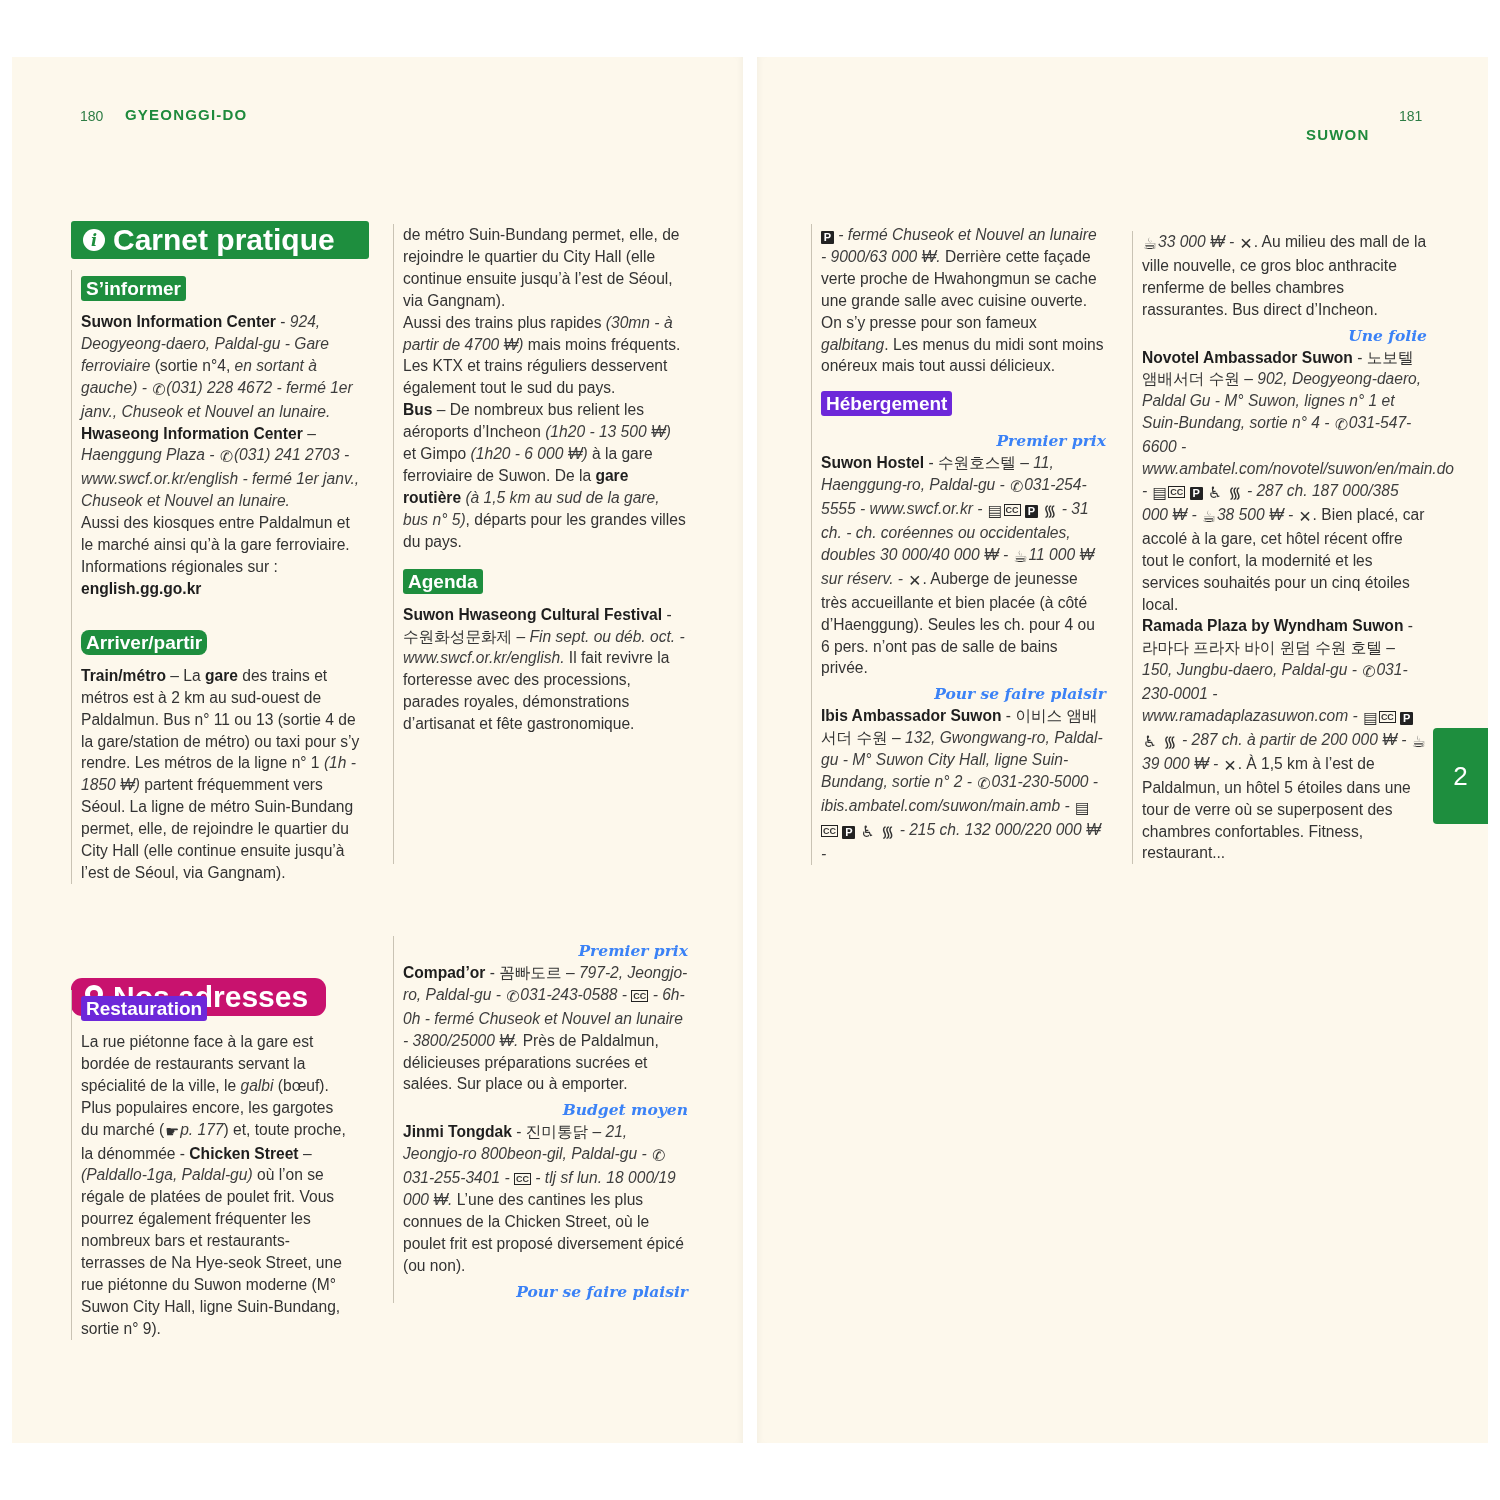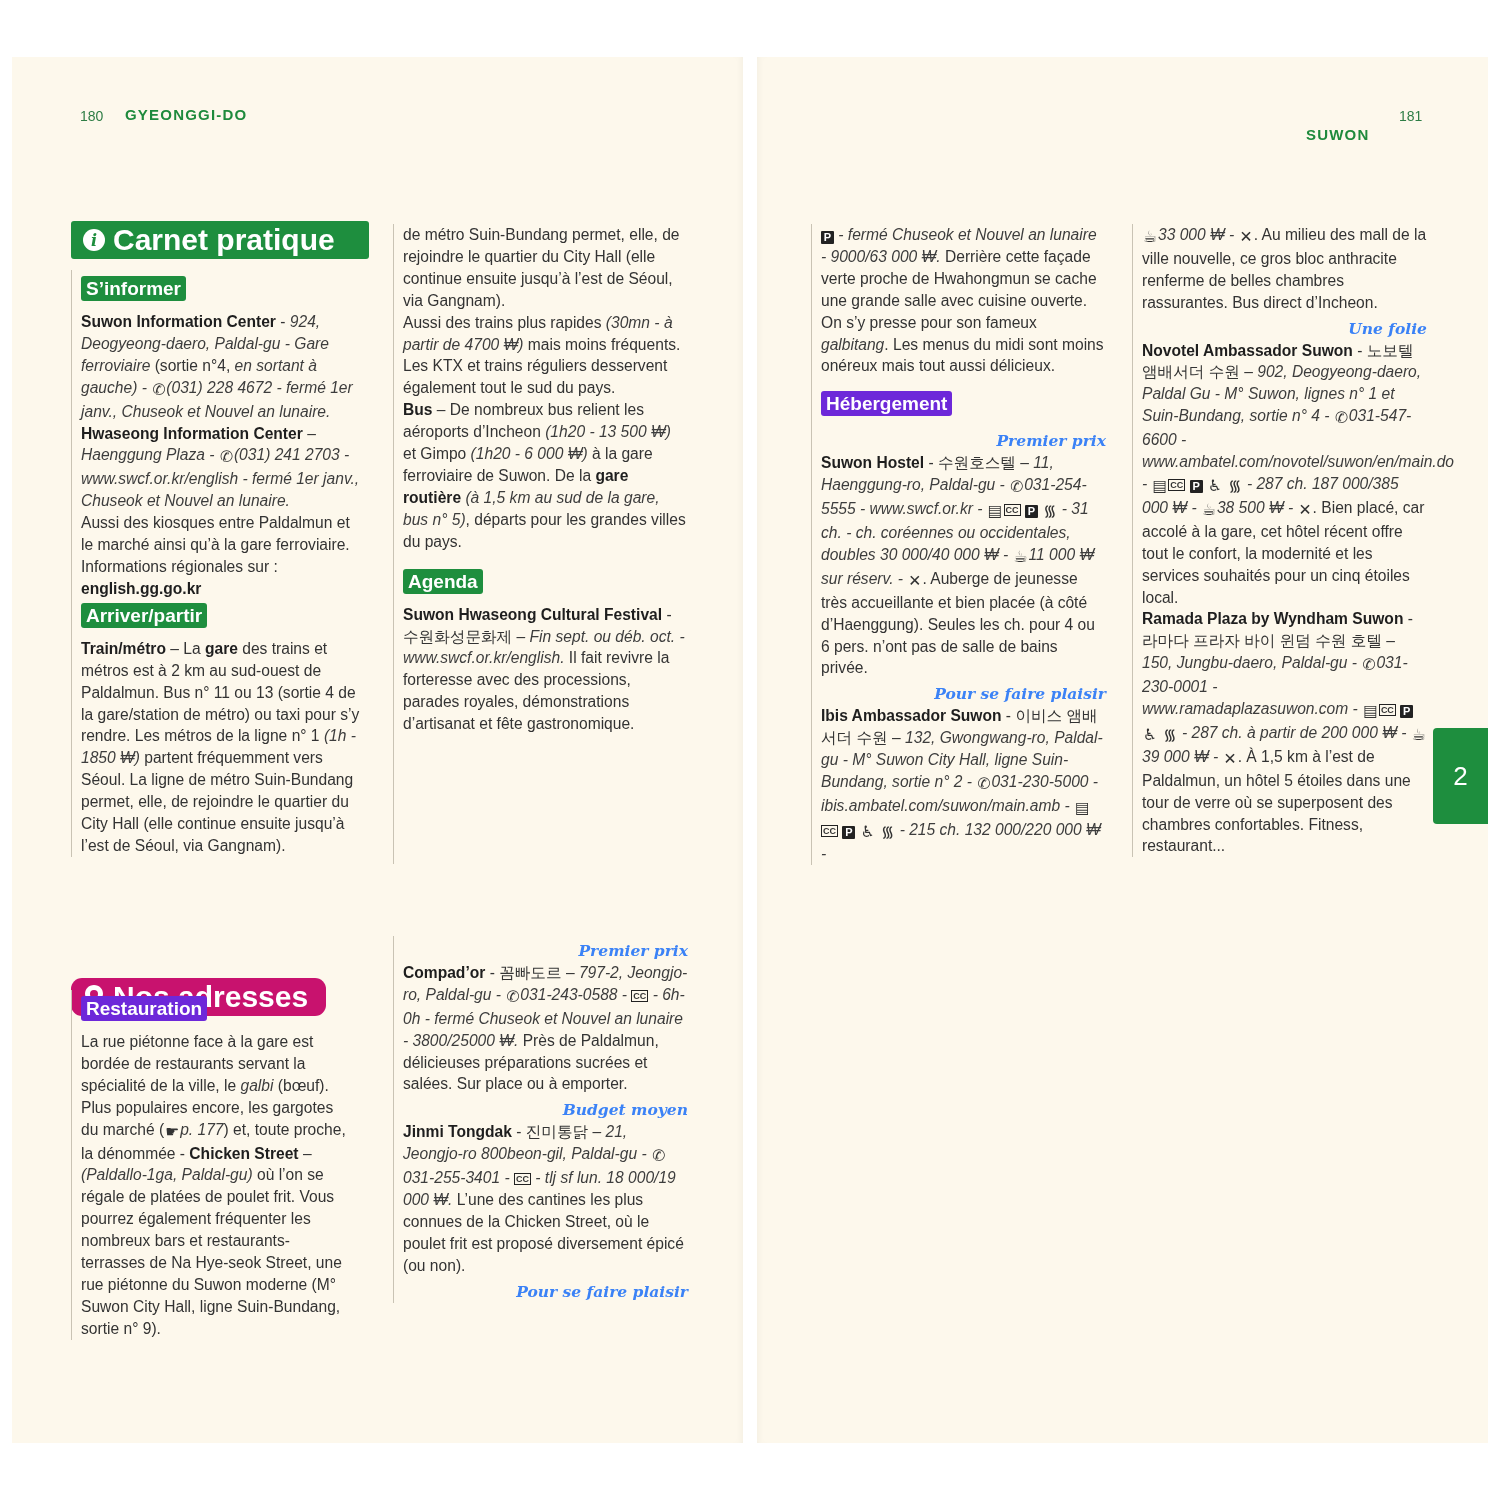--- a/index.html
+++ b/index.html
@@ -65,21 +65,21 @@
   <span class="tag green">S’informer</span>
   <p>
     <span class="b">Suwon Information Center</span><span> - </span><span class="i">924, Deogyeong-daero, Paldal-gu - Gare ferroviaire </span><span>(sortie n°4, </span><span class="i">en sortant à gauche) - </span><span class="ico">✆</span><span class="i">(031) 228 4672 -</span><span class="i"> fermé 1er janv., Chuseok et Nouvel an lunaire.</span>
   </p>
   <p>
     <span class="b">Hwaseong Information Center</span><span> – </span><span class="i">Haenggung Plaza - </span><span class="ico">✆</span><span class="i">(031) 241 2703 - www.swcf.or.kr/english -</span><span class="i"> fermé 1er janv., Chuseok et Nouvel an lunaire.</span>
   </p>
   <p>Aussi des kiosques entre Paldalmun et le marché ainsi qu’à la gare ferroviaire.</p>
   <p>Informations régionales sur :</p>
   <p><span class="b">english.gg.go.kr</span></p>
-  <span class="tag green" style="margin-top:3px;">Arriver/partir</span>
+  <span class="tag green" style="margin-top:30px;border-radius:8px;">Arriver/partir</span>
   <p>
     <span class="b">Train/métro</span><span> – La </span><span class="b">gare</span><span> des trains et métros est à 2 km au sud-ouest de Paldalmun. Bus n° 11 ou 13 (sortie 4 de la gare/station de métro) ou taxi pour s’y rendre. Les métros de la ligne n° 1 </span><span class="i">(1h - 1850 ₩)</span><span> partent fréquemment vers Séoul. La ligne de métro Suin-Bundang permet, elle, de rejoindre le quartier du City Hall (elle continue ensuite jusqu’à l’est de Séoul, via Gangnam).</span>
   </p>
 </div>
 
 <div class="col rule" style="left:393px; top:224px; width:285px; height:640px; overflow:hidden;">
   <p style="margin-top:-660px;" aria-hidden="true"></p>
 </div>
 <div class="col" style="left:403px; top:224px; width:285px;">
   <p>de métro Suin-Bundang permet, elle, de rejoindre le quartier du City Hall (elle continue ensuite jusqu’à l’est de Séoul, via Gangnam).</p>
@@ -142,21 +142,21 @@
     </p>
   </div>
   <div>
     <div class="cat">Pour se faire plaisir</div>
     <p>
       <span class="b">Ibis Ambassador Suwon</span><span> - 이비스 앰배서더 수원 – </span><span class="i">132, Gwongwang-ro, Paldal-gu - M° Suwon City Hall, ligne Suin-Bundang, sortie n° 2 - </span><span class="ico">✆</span><span class="i">031-230-5000 - ibis.ambatel.com/suwon/main.amb - </span><span class="ico">▤</span><span class="ico-box">CC</span> <span class="ico-p">P</span> <span class="ico">♿</span> <span class="ico">᯾</span><span class="i"> - 215 ch. 132 000/220 000 ₩ - </span>
     </p>
   </div>
 </div>
 
-<div class="col rule" style="left:1132px; top:224px; width:285px;">
+<div class="col rule" style="left:1132px; top:231px; width:285px;">
   <p>
     <span class="ico">☕</span><span class="i">33 000 ₩ - </span><span class="ico">✕</span><span>. Au milieu des mall de la ville nouvelle, ce gros bloc anthracite renferme de belles chambres rassurantes. Bus direct d’Incheon.</span>
   </p>
   <div>
     <div class="cat">Une folie</div>
     <p>
       <span class="b">Novotel Ambassador Suwon</span><span> - 노보텔 앰배서더 수원 – </span><span class="i">902, Deogyeong-daero, Paldal Gu - M° Suwon, lignes n° 1 et Suin-Bundang, sortie n° 4 - </span><span class="ico">✆</span><span class="i">031-547-6600 - www.ambatel.com/novotel/suwon/en/main.do - </span><span class="ico">▤</span><span class="ico-box">CC</span> <span class="ico-p">P</span> <span class="ico">♿</span> <span class="ico">᯾</span><span class="i"> - 287 ch. 187 000/385 000 ₩ - </span><span class="ico">☕</span><span class="i">38 500 ₩ - </span><span class="ico">✕</span><span>. Bien placé, car accolé à la gare, cet hôtel récent offre tout le confort, la modernité et les services souhaités pour un cinq étoiles local.</span>
     </p>
   </div>
   <div>

